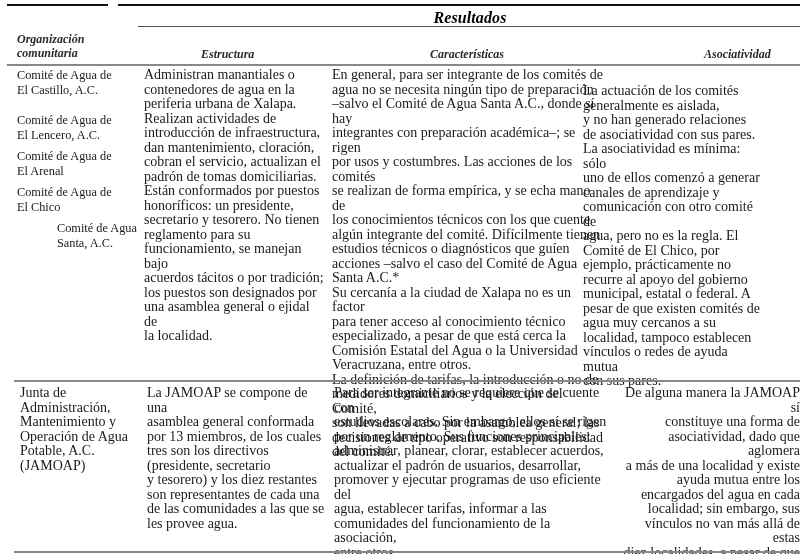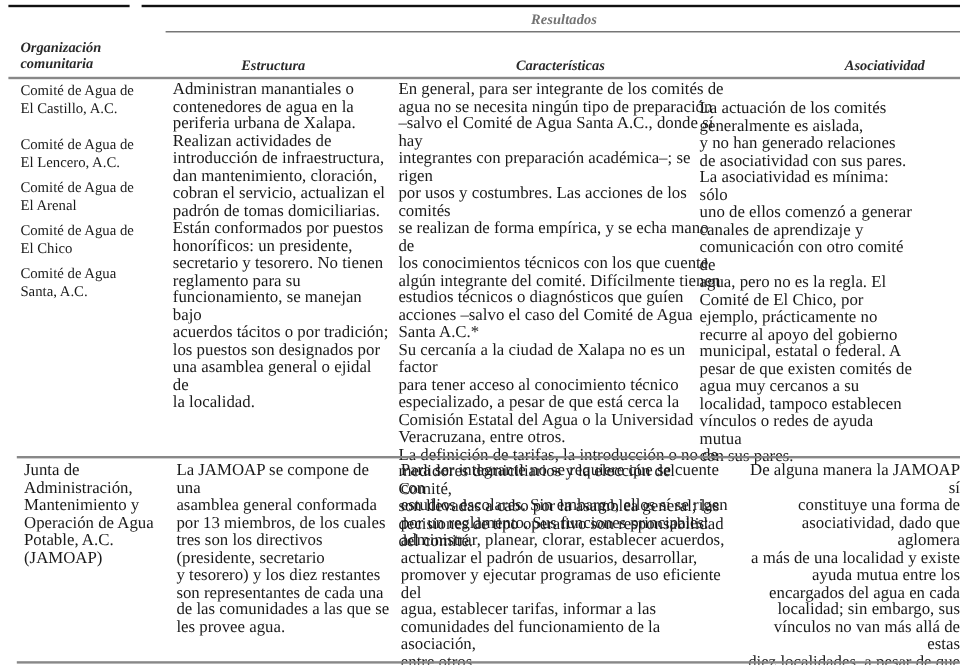--- a/index.html
+++ b/index.html
@@ -2,21 +2,21 @@
 <html><head>
 <meta charset="utf-8">
 <style>
   html, body { margin: 0; padding: 0; background: #ffffff; }
   body { width: 800px; height: 554px; overflow: hidden; position: relative;
          font-family: "Liberation Serif", "DejaVu Serif", serif; color: #1a1a1a; }
   .rule-top { position: absolute; left: 7px; top: 4px; width: 793px; height: 2px; background: #111; }
   .rule-top-gap { position: absolute; left: 108px; top: 3px; width: 10px; height: 4px; background: #fff; }
   .res-head { position: absolute; left: 140px; right: 0; top: 6px; height: 19px; }
   .res-head span { position: absolute; left: 0; right: 0; text-align: center; top: 3px;
-                   font-size: 12px; font-weight: bold; font-style: italic; color: #737373; letter-spacing: 0.1px; }
+                   font-size: 16px; font-weight: bold; font-style: italic; color: #000000; letter-spacing: 0.1px; }
   .res-line { position: absolute; left: 138px; right: 0; top: 26px; height: 1px; background: #555; }
   .colhead { position: absolute; top: 34px; font-size: 12px; font-weight: bold; font-style: italic; color: #2a2a2a; line-height: 14px; }
   .head-rule { position: absolute; left: 7px; right: 0; top: 64px; height: 2px; background: #888; }
   .row-rule { position: absolute; left: 14px; right: 0; height: 2px; background: #888; }
   .cell { position: absolute; font-size: 14px; line-height: 14.5px; white-space: pre-line; color: #1a1a1a; }
   .org-list { position: absolute; left: 17px; top: 68px; width: 120px; font-size: 12.3px; line-height: 14.5px; }
   .org-list div { margin-bottom: 7px; }
   .org-list div.first { margin-bottom: 16px; }
 </style>
 </head>
@@ -43,21 +43,21 @@
 <div>
   <div class="org-list">
     <div class="first" style="white-space:pre-line;">Comité de Agua de
 El Castillo, A.C.</div>
     <div style="white-space:pre-line;">Comité de Agua de
 El Lencero, A.C.</div>
     <div style="white-space:pre-line;">Comité de Agua de
 El Arenal</div>
     <div style="white-space:pre-line;">Comité de Agua de
 El Chico</div>
-    <div style="white-space:pre-line;">Comité de Agua
+    <div style="white-space:pre-line;margin-left:40px;">Comité de Agua
 Santa, A.C.</div>
   </div>
   <div class="cell" style="left:144px; top:68px; width:180px;">Administran manantiales o
 contenedores de agua en la
 periferia urbana de Xalapa.
 Realizan actividades de
 introducción de infraestructura,
 dan mantenimiento, cloración,
 cobran el servicio, actualizan el
 padrón de tomas domiciliarias.

